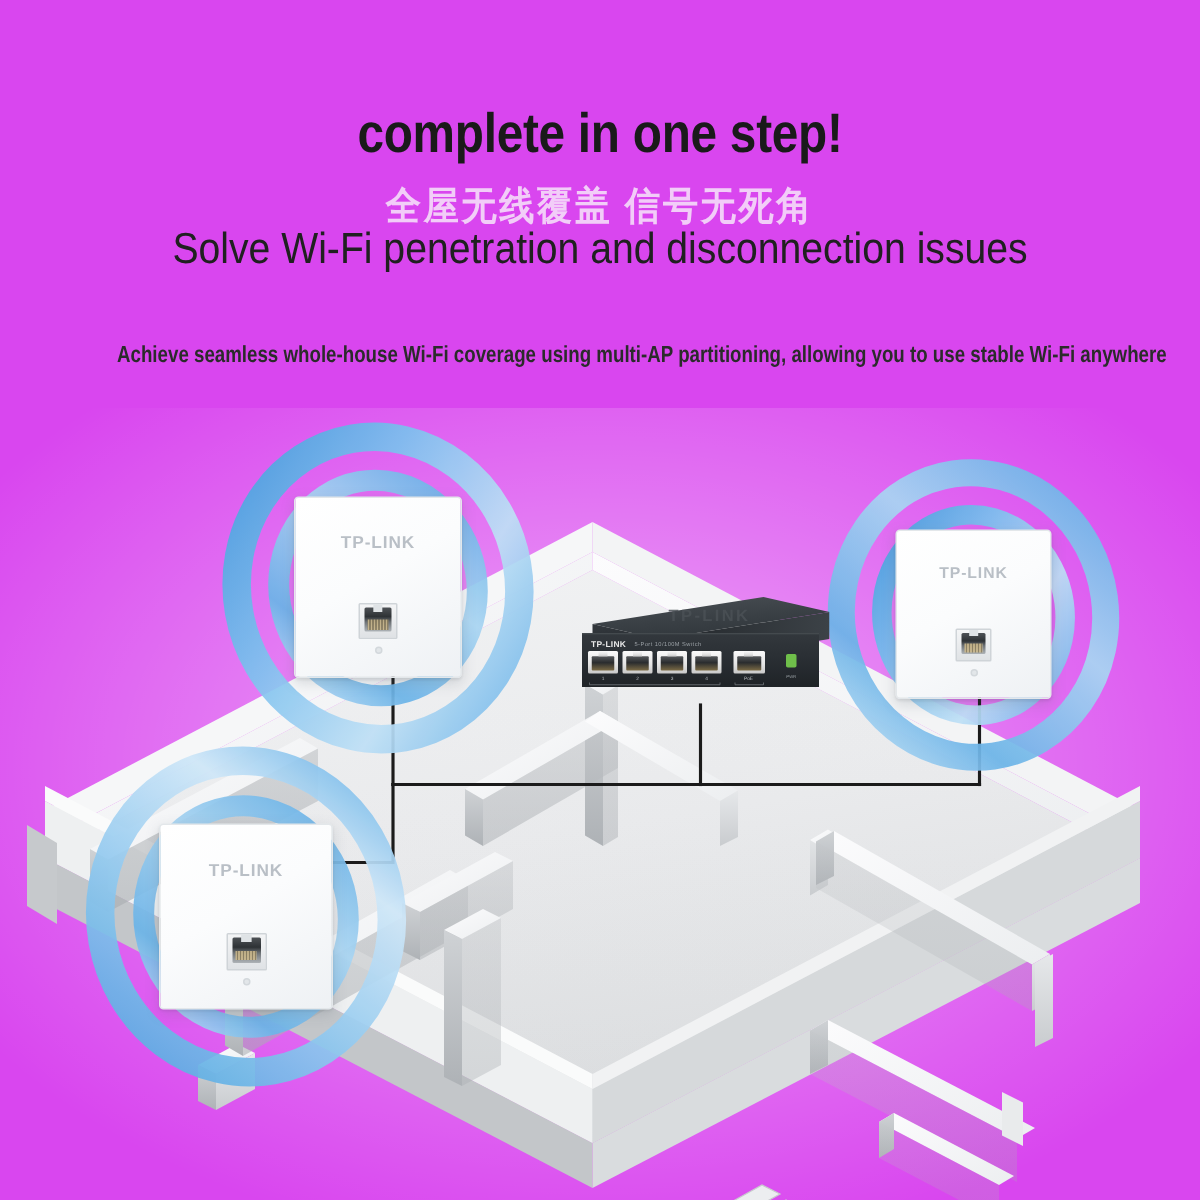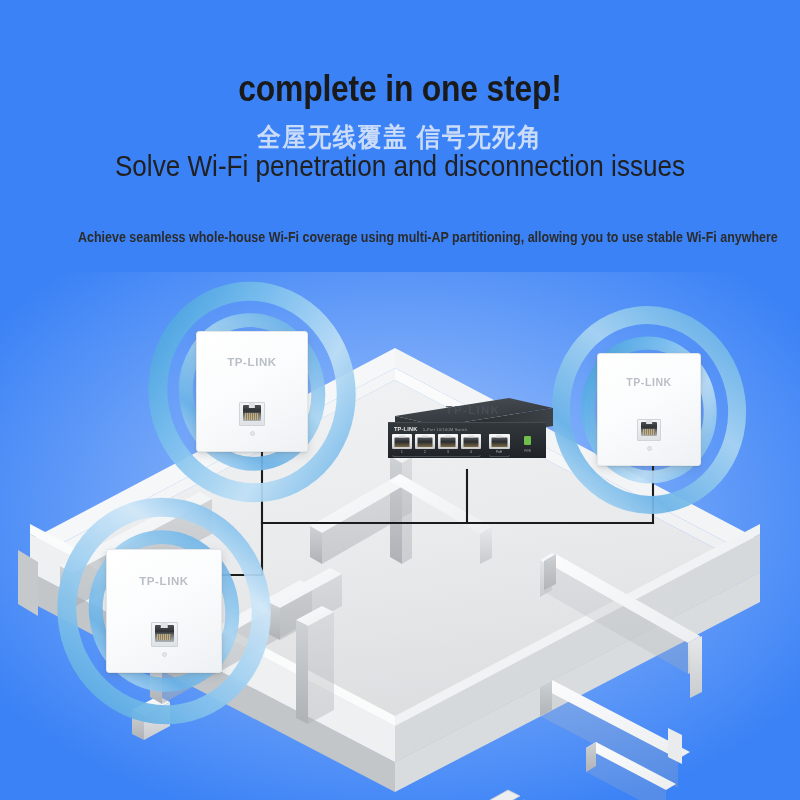--- a/index.html
+++ b/index.html
@@ -10,21 +10,21 @@
     height: 800px;
     overflow: hidden;
     background: #efefef;
     font-family: "Liberation Sans", "DejaVu Sans", sans-serif;
   }
 
   #page {
     position: relative;
     width: 800px;
     height: 800px;
-    background: #3b82f6;
+    background: #d946ef;
     overflow: hidden;
   }
 
   
   .headline {
     position: absolute;
     top: 68px;
     left: 0;
     width: 800px;
     text-align: center;

